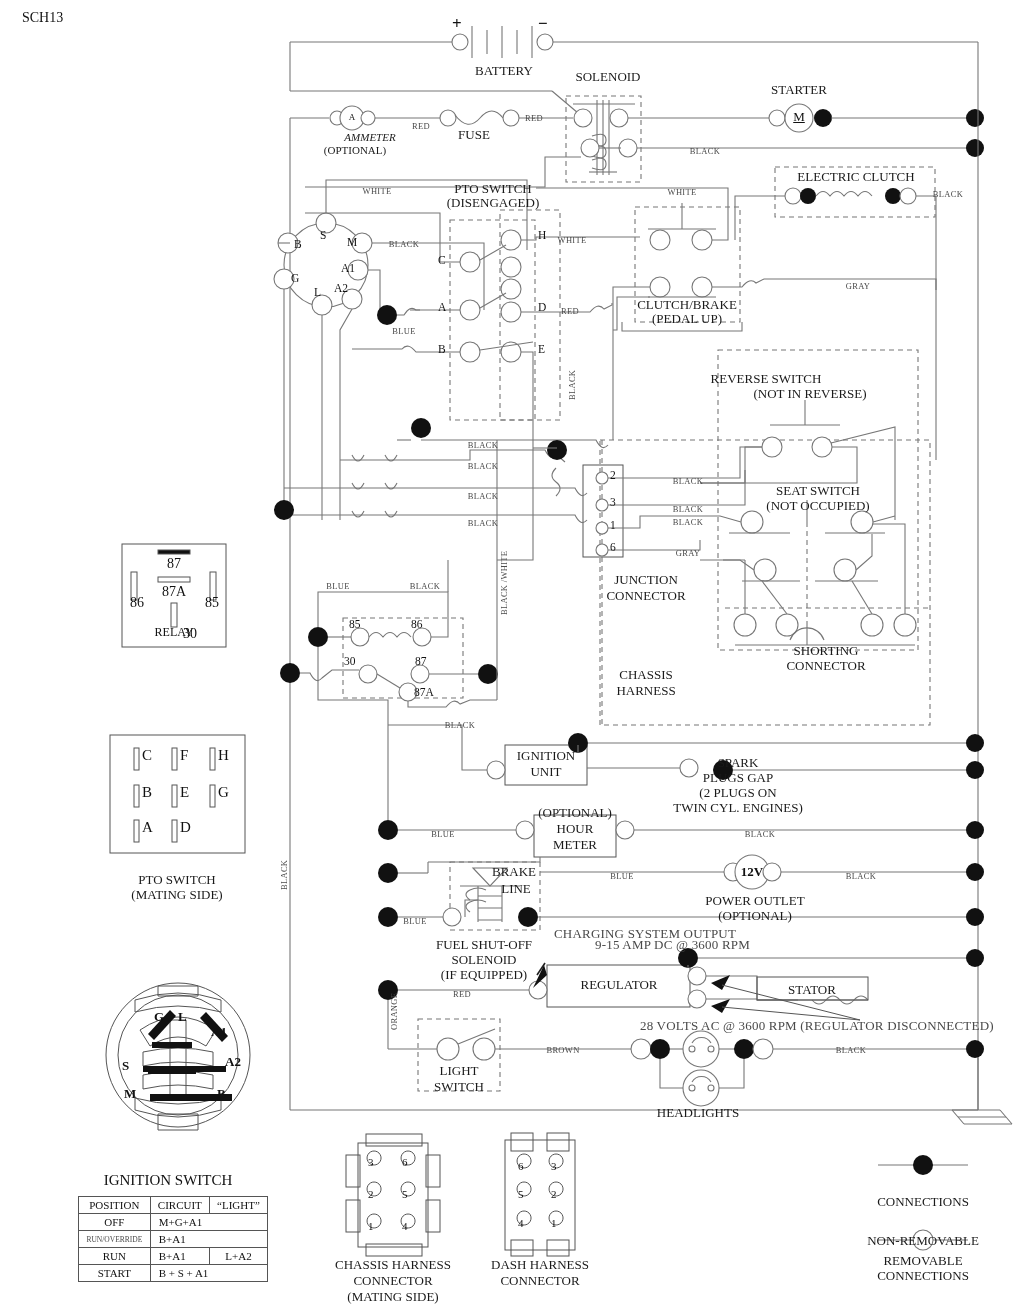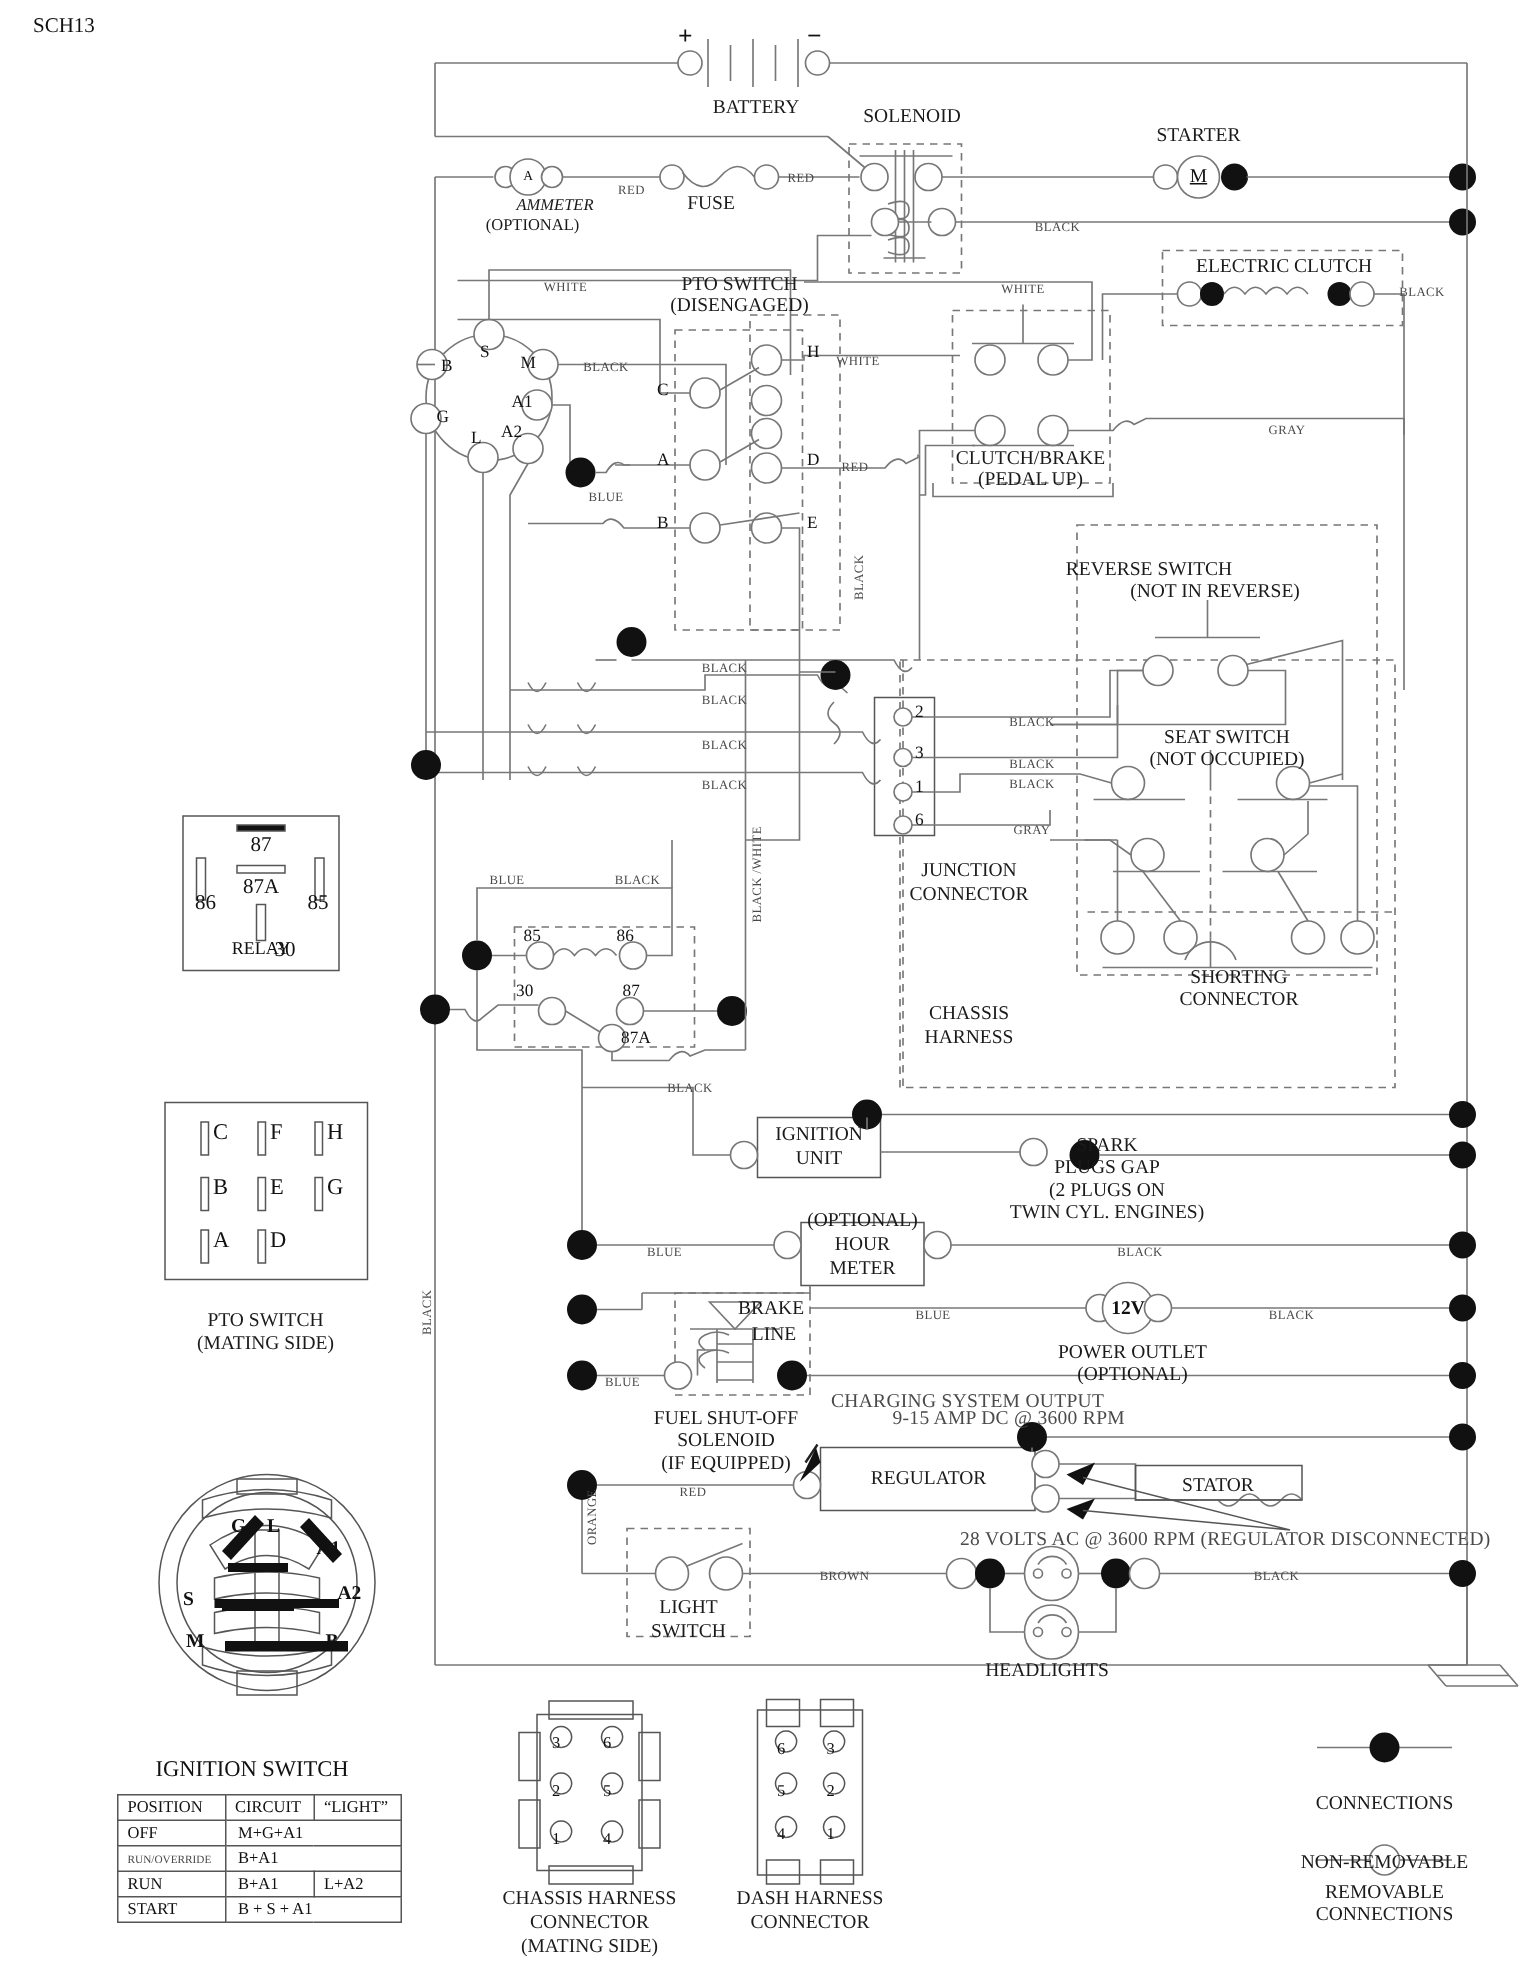--- a/index.html
+++ b/index.html
@@ -9,21 +9,21 @@
   .lbl.c{transform:translateX(-50%);text-align:center;}
   .wire-lbl{font-size:8.5px;letter-spacing:.3px;color:#4a4a4a;font-family:"Liberation Serif",serif;}
   .cmp-lbl{font-size:13px;color:#1a1a1a;}
   .cmp-sm{font-size:11px;color:#1a1a1a;}
   .pin{font-size:11.5px;color:#111;}
   .tiny{font-size:13px;color:#4a4a4a;letter-spacing:.2px;}
   .vert{transform-origin:0 0;}
   .note{font-size:13.5px;line-height:1.16;color:#1a1a1a;}
   svg{position:absolute;left:0;top:0;}
   table.ign{position:absolute;border-collapse:collapse;font-size:11px;}
-  table.ign td{border:1px solid #555;padding:2px 6px;text-align:left;color:#111;}
+  table.ign td{border:1px solid #555;padding:2px 6px;text-align:center;color:#111;}
   table.ign td.hdr{font-size:11px;}
   table.ign td.sm{font-size:7.5px;color:#4a4a4a;}
   table.ign td.lft{text-align:left;padding-left:8px;}
 </style>
 </head>
 <body>
 
 <div id="sheet">
 
   <svg width="1024" height="1307">

